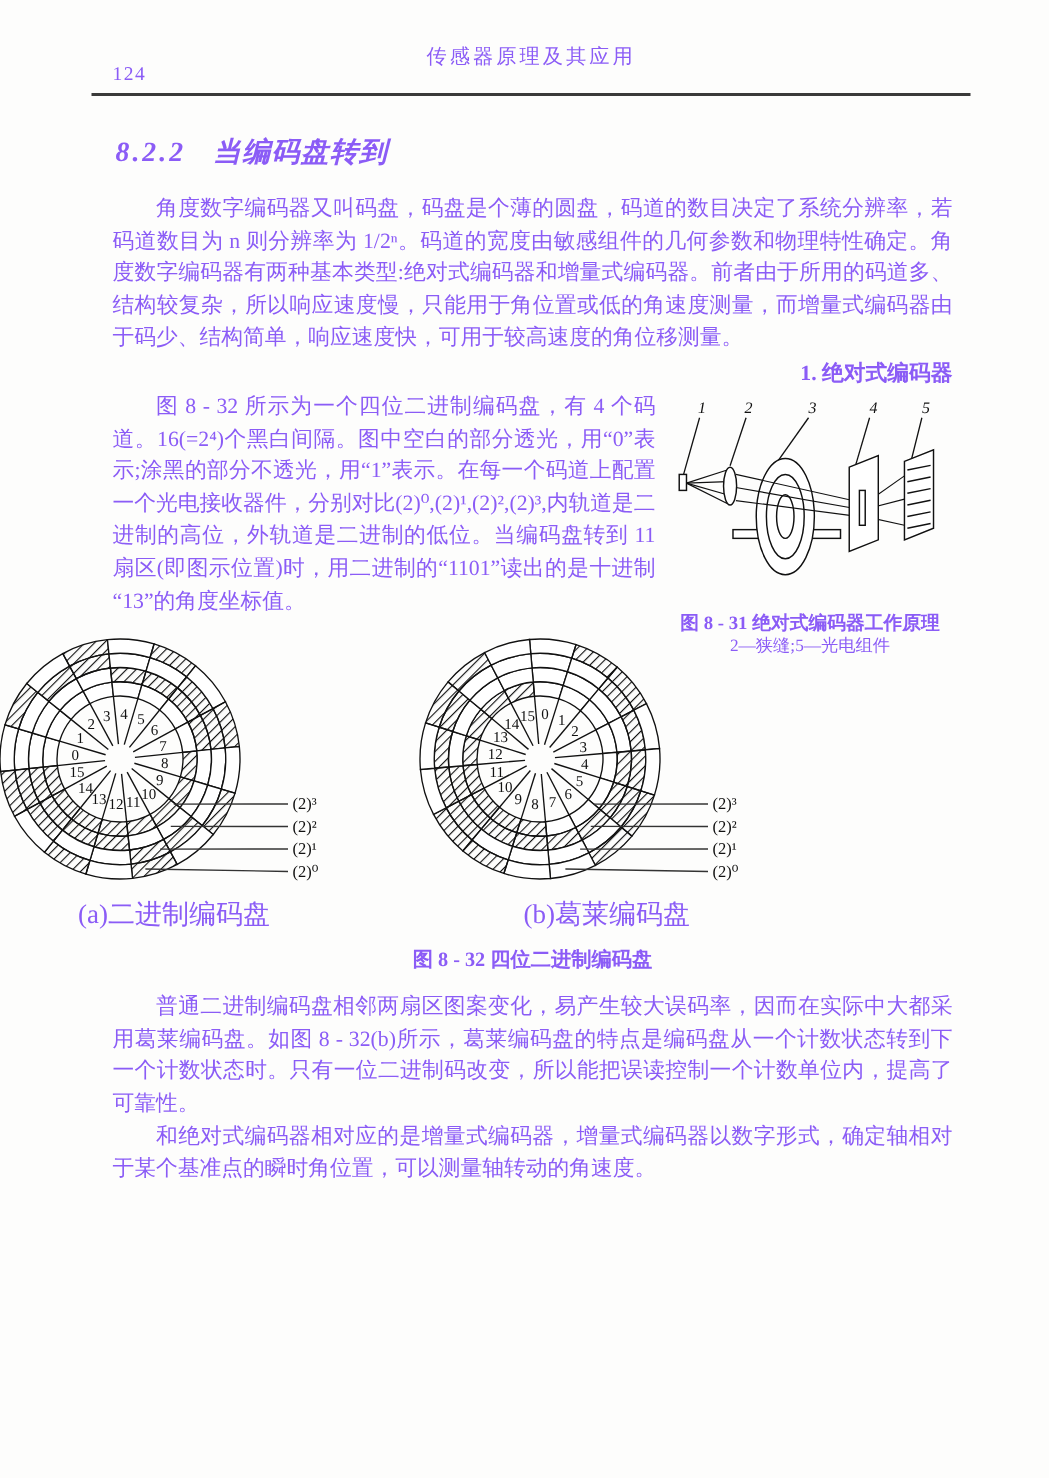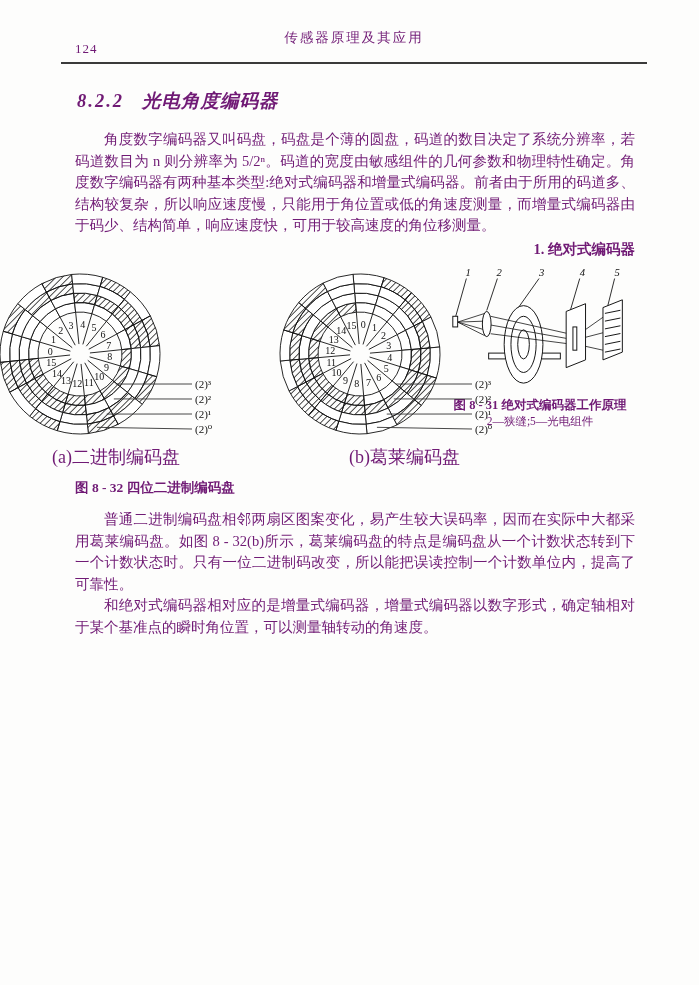--- a/index.html
+++ b/index.html
@@ -1,60 +1,60 @@
 <!DOCTYPE html>
 <html lang="zh"><head>
 <meta charset="utf-8">
 <style>
   html,body{margin:0;padding:0;background:#ffffff;}
   .page{
     width:699px;height:985px;box-sizing:border-box;position:relative;
-    background:#fdfdfc;color:#701a75;overflow:hidden;
+    background:#fdfdfc;color:#8b5cf6;overflow:hidden;
     padding:36px 64px 0 75px;
     font-family:"Liberation Serif","DejaVu Serif",serif;
   }
   
   .header{position:relative;height:26px;border-bottom:2px solid #3a3a3a;margin:0 -12px 0 -14px;}
   .page-num{position:absolute;left:14px;bottom:5px;font-size:13px;letter-spacing:1px;}
   .book-title{position:absolute;left:0;right:0;bottom:15px;text-align:center;font-size:13.5px;letter-spacing:2px;}
   
   .section-heading{margin:24px 0 16px 2px;font-size:18.5px;font-weight:600;font-style:italic;letter-spacing:1px;}
   .section-heading .sec-no{margin-right:18px;letter-spacing:2px;}
   
   p.body{font-size:14.5px;line-height:21.6px;text-align:justify;text-indent:2em;margin:0;}
   h3.sub{font-size:14.5px;line-height:22px;margin:1px 0;text-indent:1.55em;font-weight:bold;text-align:right;}
   
   .fig31{float:right;width:190px;margin:2px 0 2px 8px;}
   .fig31 svg{display:block;width:190px;height:124px;}
-  .fig31-caption{text-align:center;font-weight:bold;font-size:12.5px;margin-top:10px;line-height:16px;}
+  .fig31-caption{text-align:center;font-weight:bold;font-size:12.5px;margin-top:20px;line-height:16px;}
   .fig31-legend{text-align:center;font-size:11.5px;line-height:17px;}
   
   .fig32{clear:none;margin-top:8px;}
   .disks{display:flex;justify-content:center;gap:8px;}
   .disk-unit{width:272px;}
   .disk-unit svg{display:block;width:272px;height:172px;}
   .disk-caption{width:200px;text-align:right;font-size:18px;margin-top:5px;}
-  .fig32-caption{font-weight:bold;font-size:13.5px;margin:10px 0 12px;}
+  .fig32-caption{text-align:center;font-weight:bold;font-size:13.5px;margin:10px 0 12px;}
   svg line, svg path, svg ellipse, svg rect, svg polygon, svg circle{vector-effect:none;}
 </style>
 </head>
 <body>
 
 <div class="page">
 
   <div class="header">
     <span class="page-num">124</span>
     <span class="book-title">传感器原理及其应用</span>
   </div>
 
   <div class="section-heading">
-    <span class="sec-no">8.2.2</span><span>光电角度编码器</span>
+    <span class="sec-no">8.2.2</span><span>当编码盘转到</span>
   </div>
 
-  <p class="body">角度数字编码器又叫码盘，码盘是个薄的圆盘，码道的数目决定了系统分辨率，若码道数目为 n 则分辨率为 5/2ⁿ。码道的宽度由敏感组件的几何参数和物理特性确定。角度数字编码器有两种基本类型:绝对式编码器和增量式编码器。前者由于所用的码道多、结构较复杂，所以响应速度慢，只能用于角位置或低的角速度测量，而增量式编码器由于码少、结构简单，响应速度快，可用于较高速度的角位移测量。</p>
+  <p class="body">角度数字编码器又叫码盘，码盘是个薄的圆盘，码道的数目决定了系统分辨率，若码道数目为 n 则分辨率为 1/2ⁿ。码道的宽度由敏感组件的几何参数和物理特性确定。角度数字编码器有两种基本类型:绝对式编码器和增量式编码器。前者由于所用的码道多、结构较复杂，所以响应速度慢，只能用于角位置或低的角速度测量，而增量式编码器由于码少、结构简单，响应速度快，可用于较高速度的角位移测量。</p>
 
   <h3 class="sub">1. 绝对式编码器</h3>
 
   <div class="fig31">
     <svg viewBox="0 0 190 128">
       <g stroke="#111" stroke-width="1" fill="none">
 
         <g stroke-width="0.9">
           <line x1="19" y1="16" x2="8" y2="55"></line>
           <line x1="51" y1="16" x2="40" y2="49"></line>
@@ -109,20 +109,21 @@
         <text x="50" y="13">2</text>
         <text x="94" y="13">3</text>
         <text x="136" y="13">4</text>
         <text x="172" y="13">5</text>
       </g>
     </svg>
     <div class="fig31-caption">图 8 - 31  绝对式编码器工作原理</div>
     <div class="fig31-legend">2—狭缝;5—光电组件</div>
   </div>
 
+  <p class="body">图 8 - 32 所示为一个四位二进制编码盘，有 4 个码道。16(=2⁴)个黑白间隔。图中空白的部分透光，用“0”表示;涂黑的部分不透光，用“1”表示。在每一个码道上配置一个光电接收器件，分别对比(2)⁰,(2)¹,(2)²,(2)³,内轨道是二进制的高位，外轨道是二进制的低位。当编码盘转到 11 扇区(即图示位置)时，用二进制的“1101”读出的是十进制“13”的角度坐标值。</p>
 
   <div class="fig32">
     <div class="disks">
       <div class="disk-unit">
         <svg id="diskA" viewBox="0 0 272 172">
             <defs>
               <pattern id="hdiskA" width="4.6" height="4.6" patternUnits="userSpaceOnUse" patternTransform="rotate(45)">
                 <line x1="0" y1="0" x2="0" y2="4.6" stroke="#111" stroke-width="1.5"></line>
               </pattern>
             </defs>

